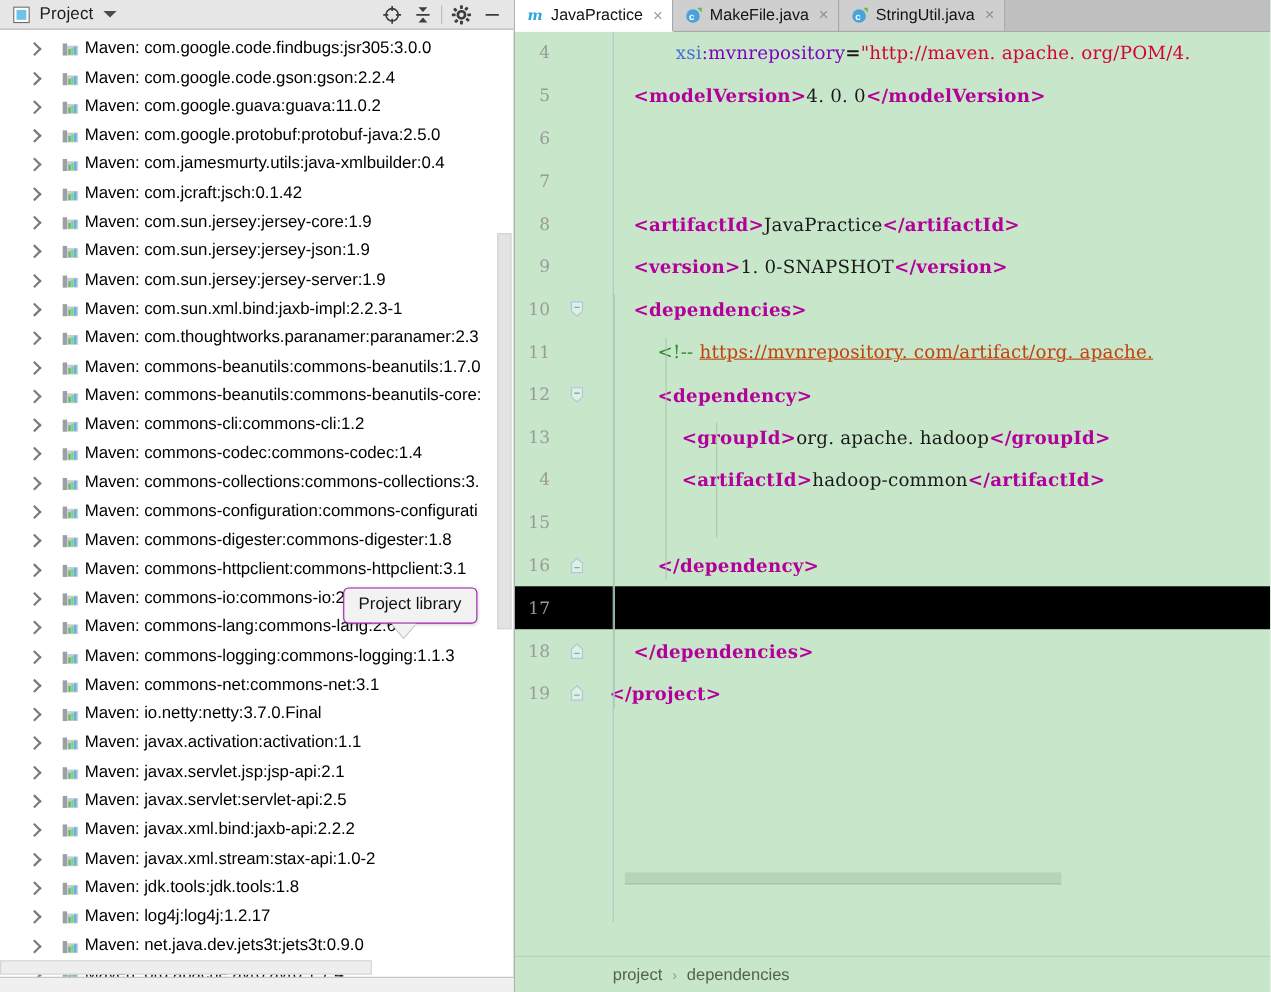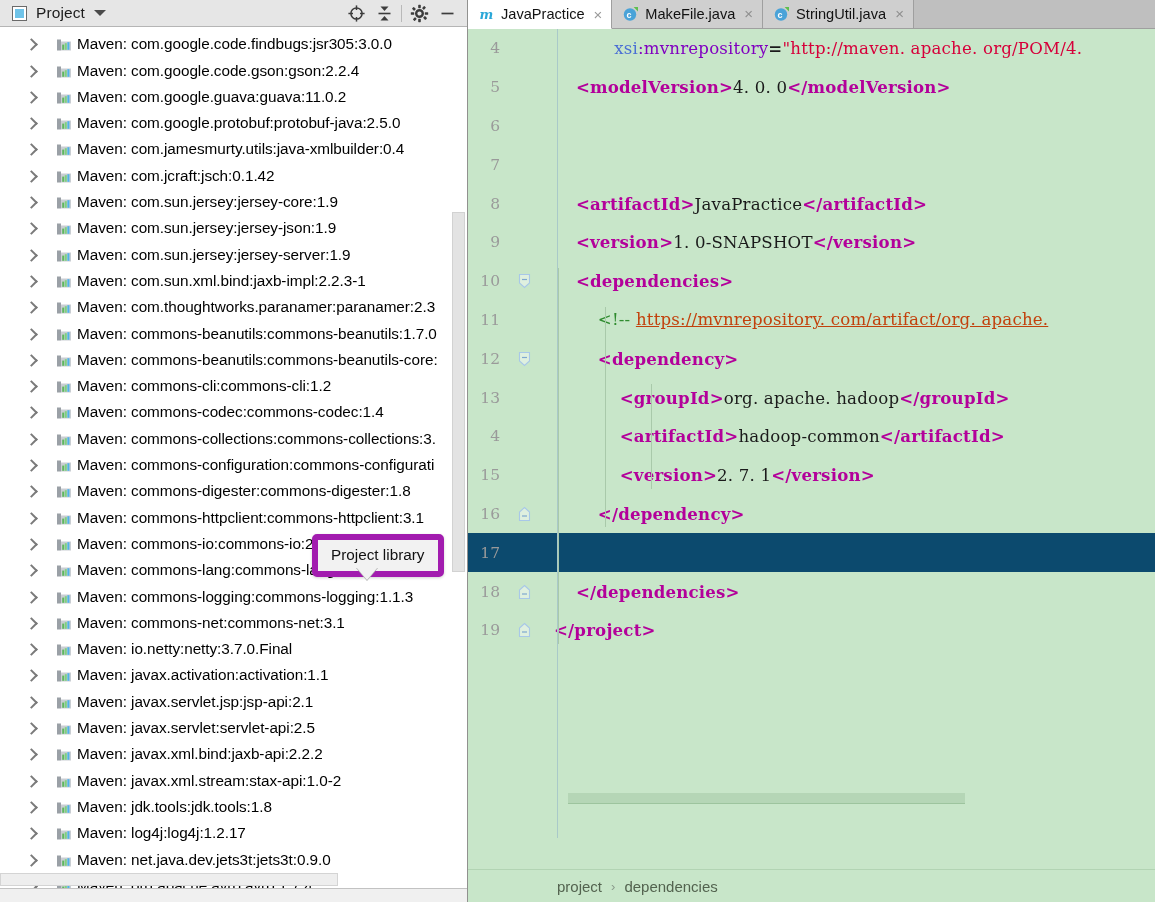--- a/index.html
+++ b/index.html
@@ -145,21 +145,21 @@
   }
 
   
   #tooltip {
     position: absolute;
     left: 312px; top: 534px;
     z-index: 40;
   }
   #tooltip .bubble {
     background: #f2f2f2;
-    border: 6px solid #a21caf;
+    border: 1px solid #a21caf;
     border-radius: 5px;
     padding: 6px 13px 7px 13px;
     font-size: 15.3px;
     color: #111111;
     white-space: nowrap;
     box-shadow: 0 1px 3px rgba(0,0,0,.18);
   }
   #tooltip .tail {
     position: absolute;
     left: 44px; top: 33px;
@@ -230,21 +230,21 @@
     overflow: hidden;
   }
   .code-line {
     position: relative;
     height: 38.8px;
     display: flex;
     align-items: center;
     white-space: pre;
     font-family: "DejaVu Serif", "Liberation Serif", serif;
   }
-  .code-line.caret-line { background: #0c4a6e; }
+  .code-line.caret-line { background: #000000; }
   .ln {
     width: 32px;
     flex: 0 0 auto;
     text-align: right;
     font-size: 15.5px;
     color: #9a9a9a;
     font-family: "DejaVu Serif", serif;
   }
   .fold {
     width: 54px;
@@ -814,21 +814,21 @@
                   <path d="M1.5 1.5 H11.5 V10 L6.5 14.5 L1.5 10 Z" fill="#dff0df" stroke="#a8c8e8" stroke-width="1.1"></path>
                   <line x1="4" y1="6.5" x2="9" y2="6.5" stroke="#7fa8cf" stroke-width="1.2"></line>
                 </svg></span></span><span class="code-text"><span class="t-txt">    </span><span class="t-tag">&lt;dependencies&gt;</span></span></div>
           <div class="code-line"><span class="ln">11</span><span class="fold"></span><span class="code-text"><span class="t-txt">        </span><span class="t-cmt">&lt;!-- </span><span class="t-url">https://mvnrepository. com/artifact/org. apache.</span></span></div>
           <div class="code-line"><span class="ln">12</span><span class="fold"><span class="mark-open"><svg width="13" height="16" viewBox="0 0 13 16">
                   <path d="M1.5 1.5 H11.5 V10 L6.5 14.5 L1.5 10 Z" fill="#dff0df" stroke="#a8c8e8" stroke-width="1.1"></path>
                   <line x1="4" y1="6.5" x2="9" y2="6.5" stroke="#7fa8cf" stroke-width="1.2"></line>
                 </svg></span></span><span class="code-text"><span class="t-txt">        </span><span class="t-tag">&lt;dependency&gt;</span></span></div>
           <div class="code-line"><span class="ln">13</span><span class="fold"></span><span class="code-text"><span class="t-txt">            </span><span class="t-tag">&lt;groupId&gt;</span><span class="t-txt">org. apache. hadoop</span><span class="t-tag">&lt;/groupId&gt;</span></span></div>
           <div class="code-line"><span class="ln">4</span><span class="fold"></span><span class="code-text"><span class="t-txt">            </span><span class="t-tag">&lt;artifactId&gt;</span><span class="t-txt">hadoop-common</span><span class="t-tag">&lt;/artifactId&gt;</span></span></div>
-          <div class="code-line"><span class="ln">15</span><span class="fold"></span><span class="code-text"><span class="t-txt">            </span><span class="t-tag">&lt;version&gt;</span><span class="t-txt">2. 7. 1</span><span class="t-tag">&lt;/version&gt;</span></span></div>
+          <div class="code-line"><span class="ln">15</span><span class="fold"></span></div>
           <div class="code-line"><span class="ln">16</span><span class="fold"><span class="mark-close"><svg width="13" height="16" viewBox="0 0 13 16">
                   <path d="M6.5 1.5 L11.5 6 V14.5 H1.5 V6 Z" fill="#dff0df" stroke="#a8c8e8" stroke-width="1.1"></path>
                   <line x1="4" y1="10" x2="9" y2="10" stroke="#7fa8cf" stroke-width="1.2"></line>
                 </svg></span></span><span class="code-text"><span class="t-txt">        </span><span class="t-tag">&lt;/dependency&gt;</span></span></div>
           <div class="code-line caret-line"><span class="ln">17</span><span class="fold"></span><span class="code-text"></span></div>
           <div class="code-line"><span class="ln">18</span><span class="fold"><span class="mark-close"><svg width="13" height="16" viewBox="0 0 13 16">
                   <path d="M6.5 1.5 L11.5 6 V14.5 H1.5 V6 Z" fill="#dff0df" stroke="#a8c8e8" stroke-width="1.1"></path>
                   <line x1="4" y1="10" x2="9" y2="10" stroke="#7fa8cf" stroke-width="1.2"></line>
                 </svg></span></span><span class="code-text"><span class="t-txt">    </span><span class="t-tag">&lt;/dependencies&gt;</span></span></div>
           <div class="code-line"><span class="ln">19</span><span class="fold"><span class="mark-close"><svg width="13" height="16" viewBox="0 0 13 16">

